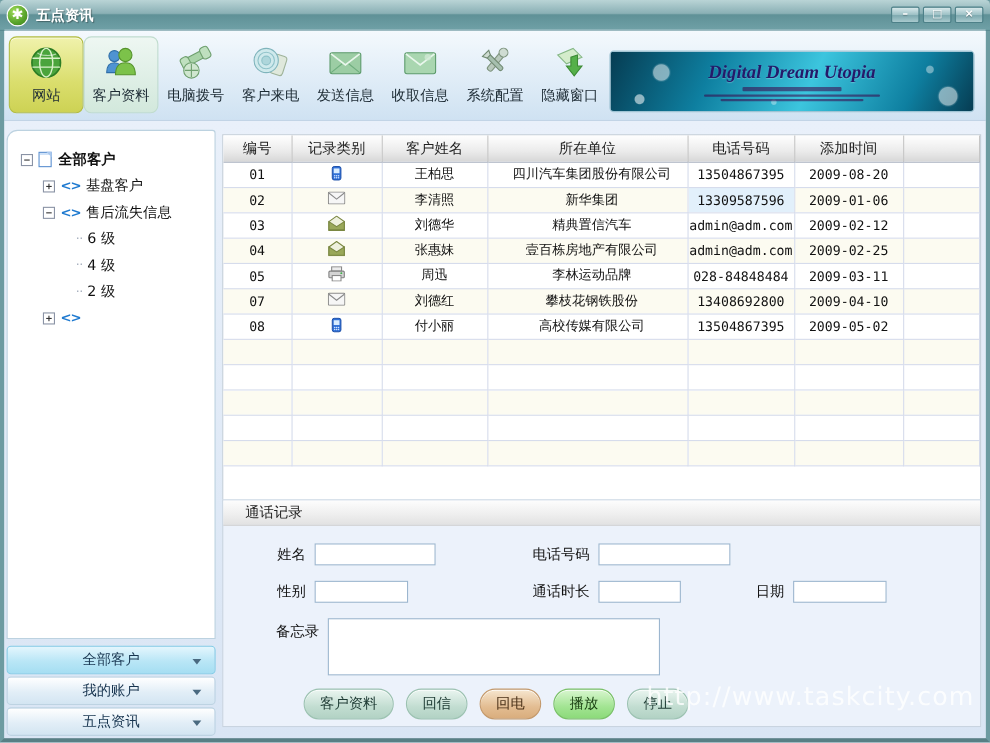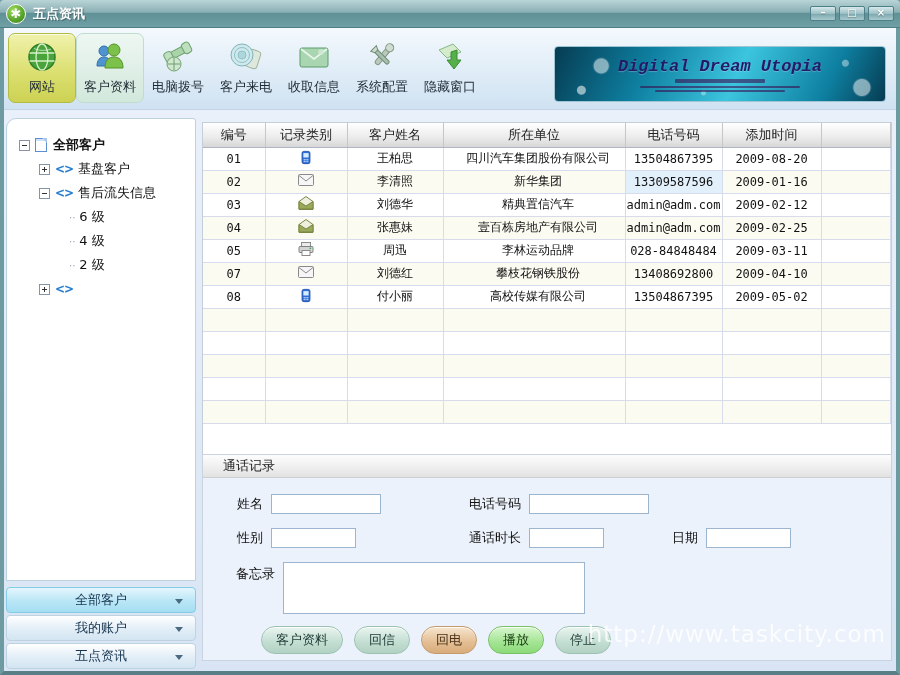--- a/index.html
+++ b/index.html
@@ -42,21 +42,21 @@
   .banner { position:absolute; right:10px; top:18px; width:332px; height:56px; border-radius:4px;
       border:1px solid #9fc4d4;
       background:
         radial-gradient(circle at 8% 80%, rgba(255,255,255,.55) 0 4px, rgba(255,255,255,0) 5px),
         radial-gradient(circle at 14% 35%, rgba(255,255,255,.5) 0 7px, rgba(255,255,255,.12) 8px, rgba(255,255,255,0) 9px),
         radial-gradient(circle at 93% 75%, rgba(255,255,255,.5) 0 8px, rgba(255,255,255,.12) 9px, rgba(255,255,255,0) 10px),
         radial-gradient(circle at 88% 30%, rgba(255,255,255,.4) 0 3px, rgba(255,255,255,0) 4px),
         radial-gradient(circle at 45% 85%, rgba(255,255,255,.35) 0 2px, rgba(255,255,255,0) 3px),
         linear-gradient(115deg, #063c52 0%, #0e7fa0 28%, #3cc5de 55%, #0e7fa0 82%, #063c52 100%);
       display:flex; flex-direction:column; align-items:center; justify-content:center; overflow:hidden; }
-  .banner-title { font-family:Liberation Mono, monospace; font-style:italic; font-weight:bold;
+  .banner-title { font-family:Liberation Serif, serif; font-style:italic; font-weight:bold;
       font-size:17px; color:#241a6a; text-shadow:0 1px 1px rgba(255,255,255,.25); }
   .banner-line { background:rgba(60,0,70,.55); border-radius:1px; }
   .bl1 { width:90px; height:4px; margin-top:3px; }
   .bl2 { width:160px; height:2px; margin-top:3px; }
   .bl3 { width:130px; height:2px; margin-top:2px; }
 
   
   .content { flex:1; position:relative; background:linear-gradient(#e9f0fa,#d9e5f4);padding-left:18px; }
 
   
@@ -100,21 +100,21 @@
   td.c-name { font-size:13px; }
   td.mono, th.mono { font-family:"DejaVu Sans Mono","Liberation Mono",monospace; }
   td.phone-selected { background:#e2f0fb !important; }
 
   
   .call-panel { position:absolute; left:198px; top:344px; width:690px; bottom:10px;
       border:1px solid #c9d4e0; background:#ecf2fb; }
   .call-header { height:23px; background:linear-gradient(#fdfdfd,#efefef 55%,#e2e2e2);
       border-bottom:1px solid #cfcfcf; display:flex; align-items:center; padding-left:20px;
       font-size:13px; color:#222; }
-  .form-area { padding:16px 0 0 24px; }
+  .form-area { padding:16px 0 0 24px;margin-left:15px; }
   .form-row { display:flex; align-items:center; margin-bottom:14px; }
   .f-label { font-size:13px; color:#111; text-align:right; }
   .f-input { height:20px; border:1px solid #9cb6cf; background:#fff; margin-left:8px; font-size:12px; padding:0 4px; }
   .w110{width:110px;} .w120{width:120px;} .w85{width:85px;} .w75{width:75px;}
   .memo-row { display:flex; align-items:flex-start; margin-bottom:12px; }
   .memo-area { width:302px; height:52px; border:1px solid #9cb6cf; background:#fff; margin-left:8px;
       resize:none; font-size:12px; font-family:inherit; padding:2px 4px; }
   .btn-row { display:flex; gap:11px; margin-left:34px; }
   .pill { height:28px; padding:0 14px; border-radius:14px; font-size:13px; color:#1d3a33;
       display:flex; align-items:center; cursor:pointer; box-shadow:inset 0 1px 0 rgba(255,255,255,.8); }
@@ -187,20 +187,30 @@
           <svg width="34" height="34" viewBox="0 0 34 34">
             <rect x="18" y="10" width="12" height="18" rx="3" transform="rotate(18 24 19)" fill="#dfe8dc" stroke="#9fb39a"></rect>
             <circle cx="13" cy="15" r="11" fill="#cfe9ec" stroke="#7fb4bc"></circle>
             <circle cx="13" cy="15" r="7.5" fill="none" stroke="#8fc2c9"></circle>
             <circle cx="13" cy="15" r="4" fill="#aed6db" stroke="#8fc2c9"></circle>
           </svg>
         </span>
         <span class="t-label">客户来电</span>
       </div>
 
+      <div class="tool-btn">
+        <span class="t-icon">
+          <svg width="34" height="34" viewBox="0 0 34 34">
+            <rect x="3" y="8" width="28" height="19" rx="2" fill="#9ccda4" stroke="#5d9b6c"></rect>
+            <path d="M4 9l13 10L30 9" fill="none" stroke="#e9f6ec" stroke-width="1.6"></path>
+            <path d="M4 26l10-8M30 26l-10-8" fill="none" stroke="#6fae7e"></path>
+          </svg>
+        </span>
+        <span class="t-label">发送信息</span>
+      </div>
 
       <div class="tool-btn">
         <span class="t-icon">
           <svg width="34" height="34" viewBox="0 0 34 34">
             <rect x="3" y="8" width="28" height="19" rx="2" fill="#a9d6b0" stroke="#5d9b6c"></rect>
             <path d="M4 9l13 10L30 9" fill="none" stroke="#e9f6ec" stroke-width="1.6"></path>
             <circle cx="24" cy="12" r="3" fill="#cfe9d4" opacity=".8"></circle>
           </svg>
         </span>
         <span class="t-label">收取信息</span>
@@ -337,21 +347,21 @@
               </tr>
               <tr>
                 <td class="mono">02</td>
                 <td><span><svg width="16" height="12" viewBox="0 0 16 12">
                       <rect x=".5" y=".5" width="15" height="11" rx="1" fill="#f6f6f6" stroke="#8a8a8a"></rect>
                       <path d="M1 1.5l7 5.5 7-5.5" fill="none" stroke="#8a8a8a"></path>
                     </svg></span></td>
                 <td class="c-name">李清照</td>
                 <td class="c-company">新华集团</td>
                 <td class="mono phone-selected">13309587596</td>
-                <td class="mono">2009-01-16</td>
+                <td class="mono">2009-01-06</td>
                 <td></td>
               </tr>
               <tr>
                 <td class="mono">03</td>
                 <td><span><svg width="16" height="14" viewBox="0 0 16 14">
                       <path d="M1 5.5L8 .5l7 5v8H1z" fill="#eef0dd" stroke="#7a8742"></path>
                       <path d="M1 5.5l7 4.5 7-4.5V13H1z" fill="#9aa85a" stroke="#7a8742"></path>
                     </svg></span></td>
                 <td class="c-name">刘德华</td>
                 <td class="c-company">精典置信汽车</td>

